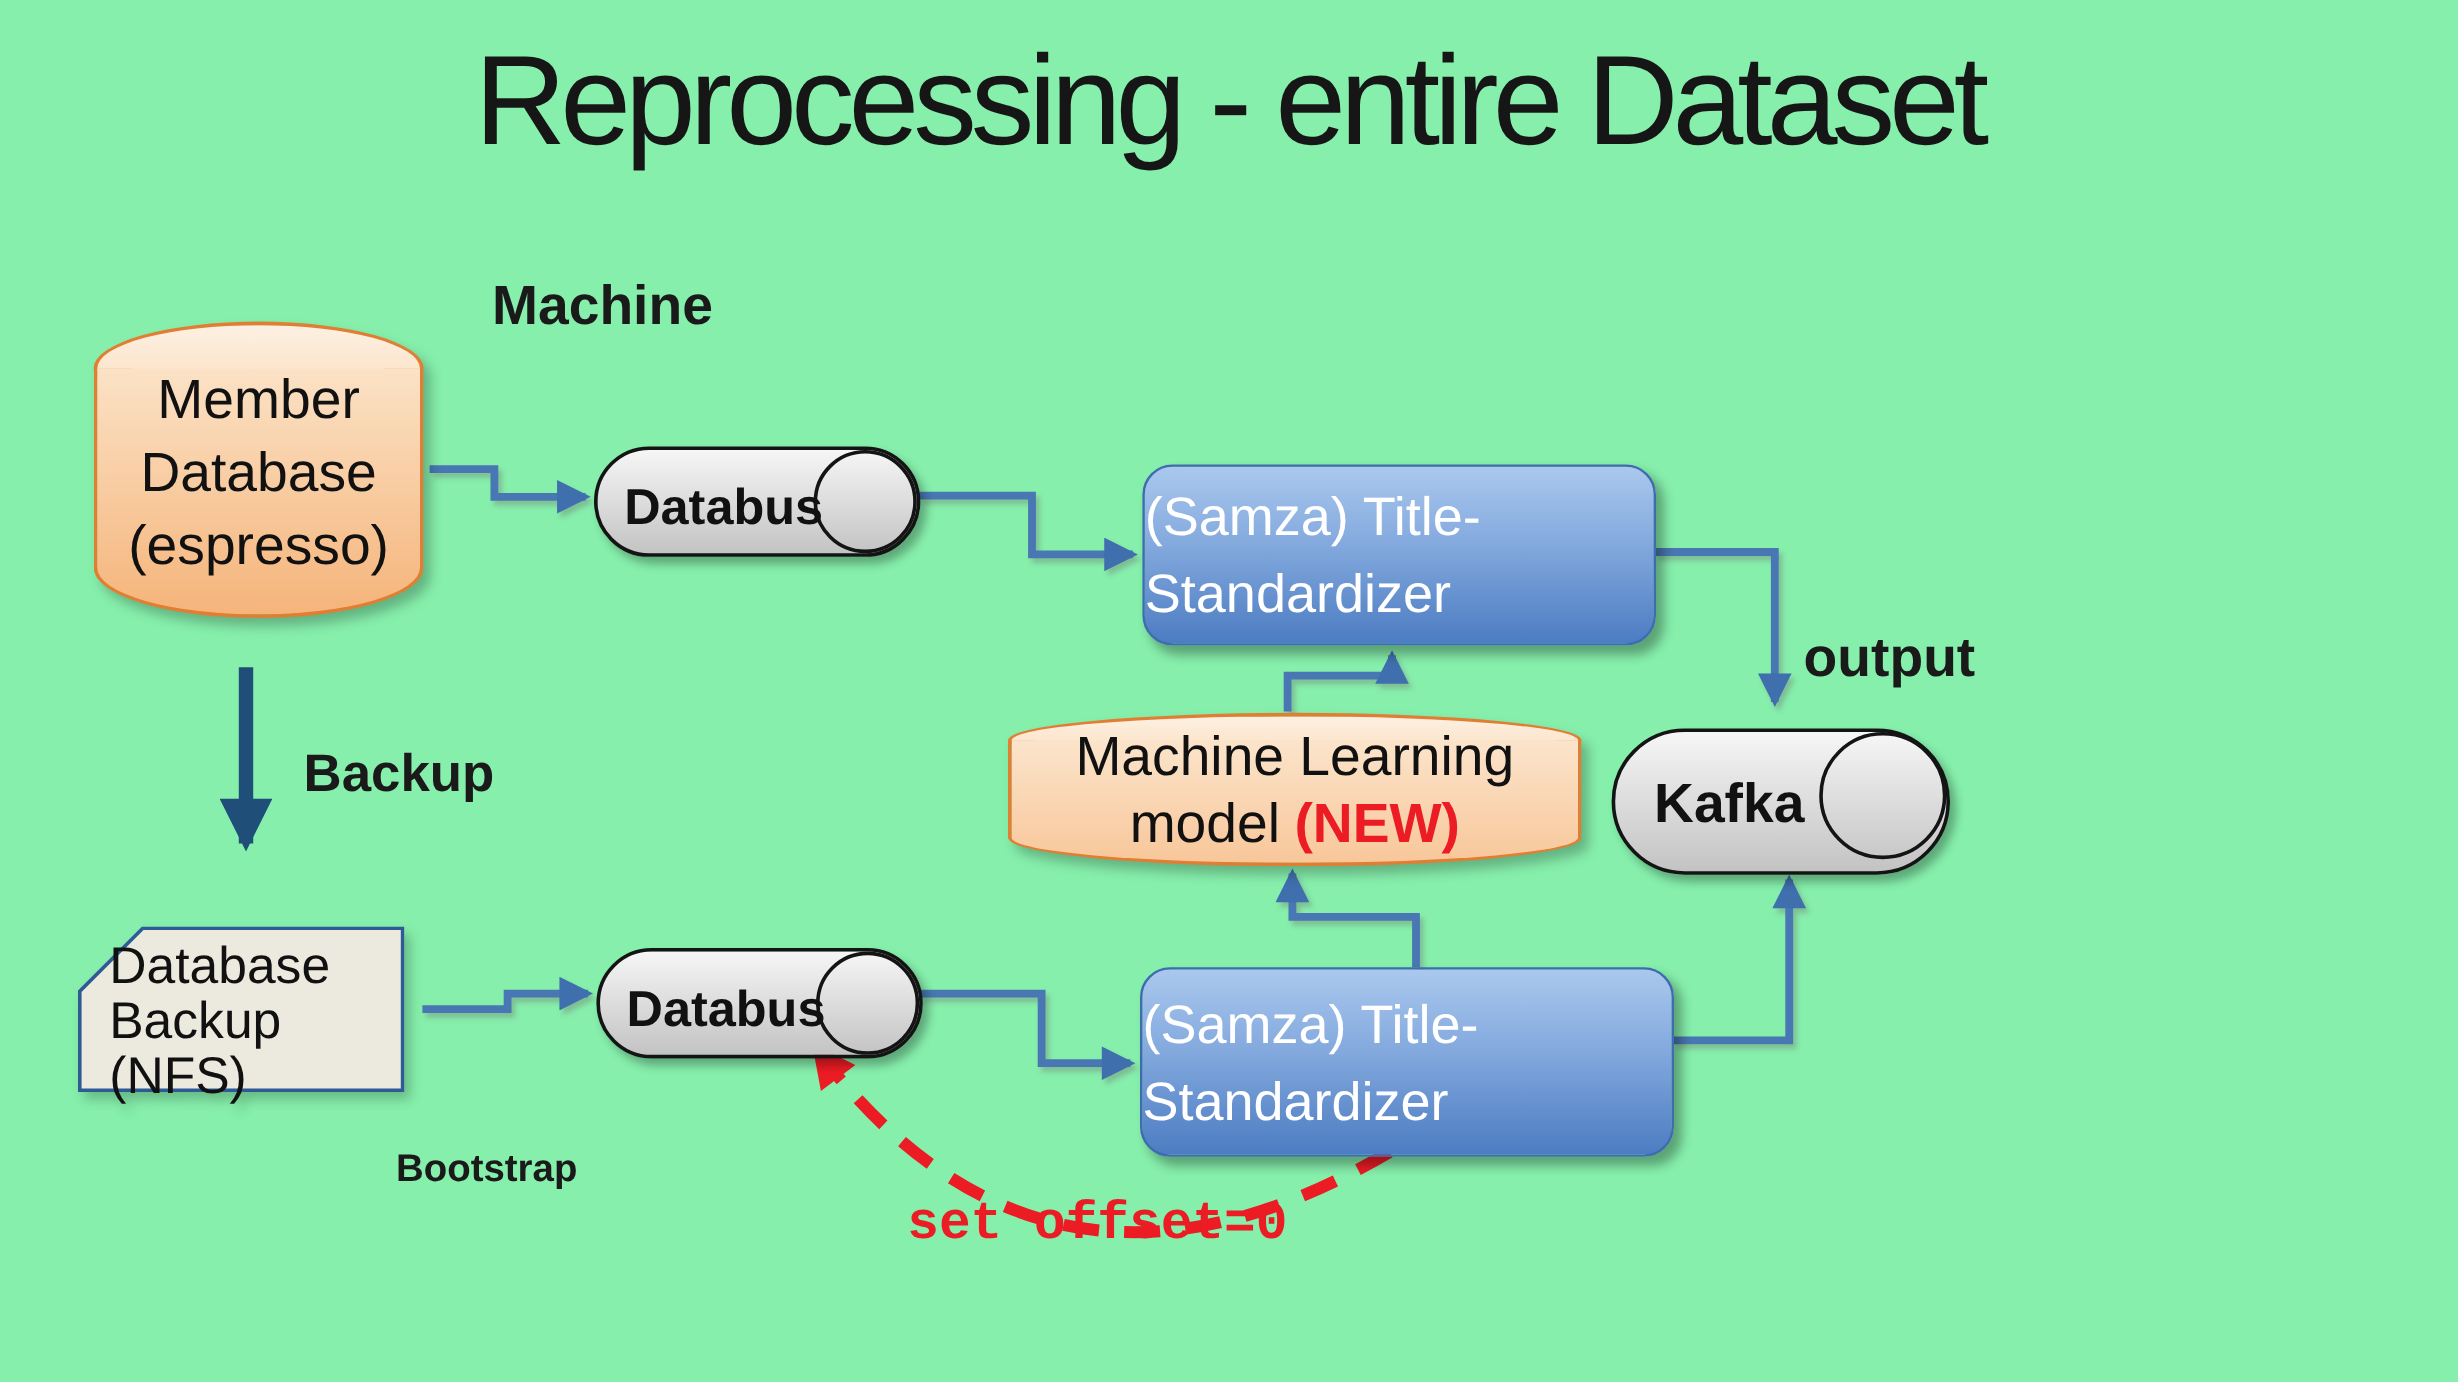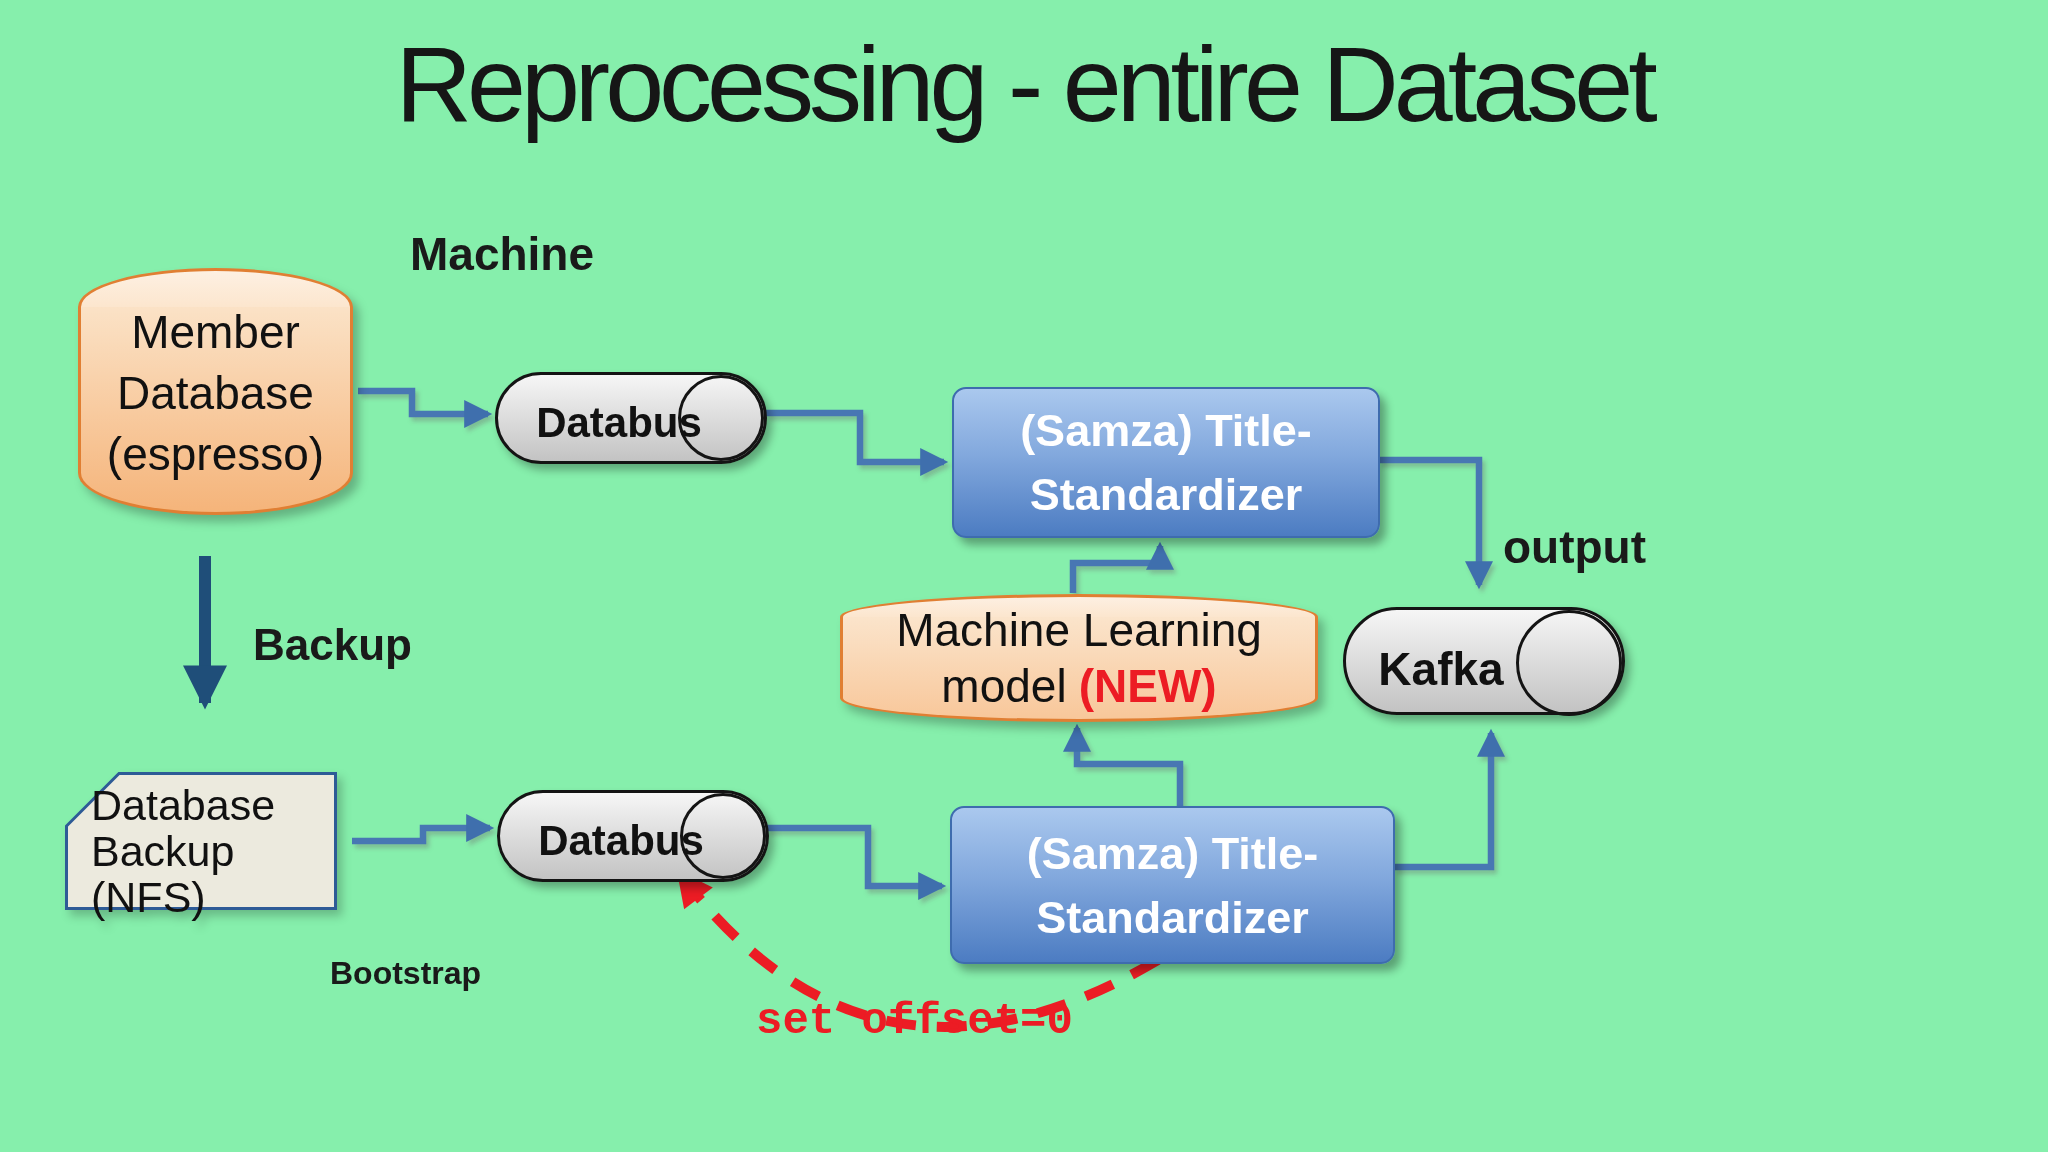--- a/index.html
+++ b/index.html
@@ -43,30 +43,30 @@
   
   .pill{border:3px solid #141414;border-radius:999px;box-sizing:border-box;
         background:linear-gradient(#f6f6f6,#c3c3c3);box-shadow:5px 6px 8px rgba(0,0,0,0.3);}
   .pill .cap{position:absolute;top:0;right:0;border:3px solid #141414;border-radius:50%;
              box-sizing:border-box;background:transparent;}
   .pill .txt{position:absolute;left:0;text-align:center;font-weight:700;color:#111;}
 
   .databus1{left:495px;top:372px;width:272px;height:92px;}
   .databus2{left:497px;top:790px;width:272px;height:92px;}
   .databus1 .cap,.databus2 .cap{width:86px;height:86px;}
-  .databus1 .txt,.databus2 .txt{top:24px;width:210px;font-size:42px;padding-left:16px;}
+  .databus1 .txt,.databus2 .txt{top:24px;width:210px;font-size:42px;}
 
-  .kafka{left:1343px;top:607px;width:282px;height:108px;}
+  .kafka{left:1343px;top:607px;width:282px;height:122px;}
   .kafka .cap{width:106px;height:106px;}
   .kafka .txt{top:32px;width:190px;font-size:46px;}
 
   
-  .bluebox{border:2px solid #3e6cae;border-radius:14px;box-sizing:border-box;
+  .bluebox{border:2px solid #3e6cae;border-radius:25px;box-sizing:border-box;
            background:linear-gradient(180deg,#aac8ee 0%,#82a8dd 45%,#4c7cc2 100%);
-           box-shadow:6px 7px 9px rgba(0,0,0,0.32);color:#ffffff;text-align:center;font-weight:bold;}
+           box-shadow:6px 7px 9px rgba(0,0,0,0.32);color:#ffffff;text-align:left;}
   .bluebox .txt{font-size:45px;line-height:64px;}
   .samza1{left:952px;top:387px;width:428px;height:151px;}
   .samza1 .txt{margin-top:10px;}
   .samza2{left:950px;top:806px;width:445px;height:158px;}
   .samza2 .txt{margin-top:14px;}
 
   
   .dbbackup{left:65px;top:772px;width:272px;height:138px;filter:drop-shadow(5px 6px 5px rgba(0,0,0,0.22));}
   .dbbackup .txt{position:absolute;left:26px;top:10px;font-size:43px;line-height:46px;color:#111;}
 

